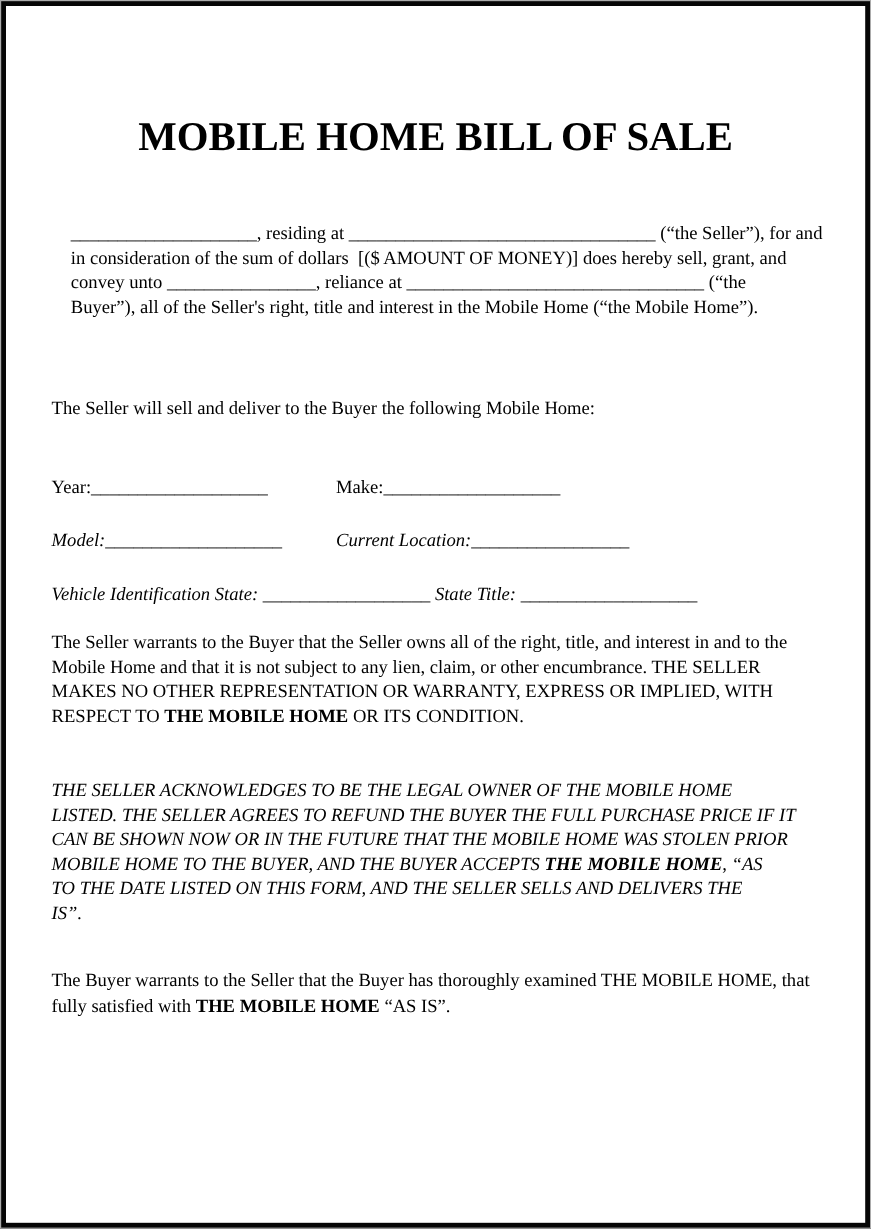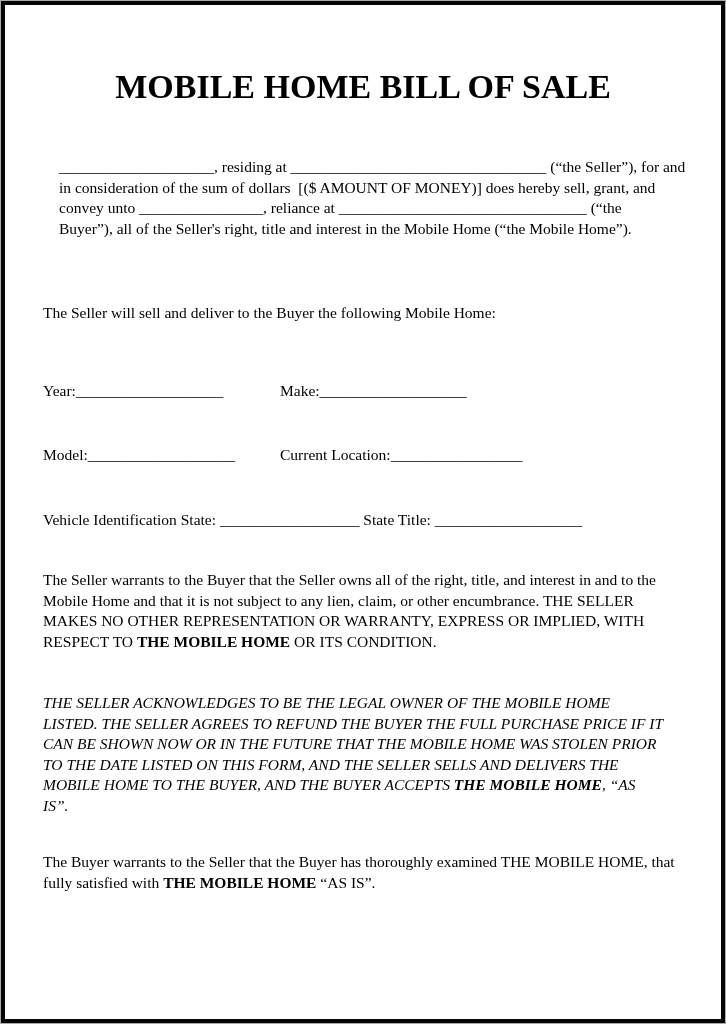--- a/index.html
+++ b/index.html
@@ -17,37 +17,37 @@
     outline: 1px solid #ababab;
     outline-offset: -1px;
     padding: 0 38px;
     overflow: hidden;
     color: #000000;
     font-family: "Liberation Serif", "DejaVu Serif", serif;
     font-size: 15.5px;
     line-height: 20.5px;
   }
   .title {
-    margin: 62px 0 0 0;
+    margin: 90px 0 0 0;
     padding: 0;
     text-align: center;
     font-size: 34px;
     line-height: 40px;
     font-weight: 700;
     letter-spacing: 0px;
   }
   .line, .pre { white-space: pre; }
   .b { font-weight: 700; }
   .intro      { margin-top: 50px; margin-left: 16px; }
   .statement  { margin-top: 64px; }
   .row        { position: relative; }
-  .row-a      { margin-top: 57px; }
-  .row-b      { margin-top: 44px; }
+  .row-a      { margin-top: 45px; }
+  .row-b      { margin-top: 24px; font-style: italic; }
   .col2       { position: absolute; left: 237px; top: 0; }
-  .para-seller{ margin-top: 40px; }
+  .para-seller{ margin-top: 20px; }
   .para-ack   { margin-top: 41px; font-style: italic; }
   .para-buyer { margin-top: 36px; }
 </style>
 </head>
 <body>
 
 <div class="sheet">
 
   <h1 class="title">MOBILE HOME BILL OF SALE</h1>
 
@@ -76,22 +76,22 @@
       <div class="line"><span>The Seller warrants to the Buyer that the Seller owns all of the right, title, and interest in and to the</span></div>
       <div class="line"><span>Mobile Home and that it is not subject to any lien, claim, or other encumbrance. THE SELLER</span></div>
       <div class="line"><span>MAKES NO OTHER REPRESENTATION OR WARRANTY, EXPRESS OR IMPLIED, WITH</span></div>
       <div class="line"><span>RESPECT TO </span><span class="b">THE MOBILE HOME</span><span> OR ITS CONDITION.</span></div>
     </div>
 
   <div class="para-ack">
       <div class="line"><span>THE SELLER ACKNOWLEDGES TO BE THE LEGAL OWNER OF THE MOBILE HOME</span></div>
       <div class="line"><span>LISTED. THE SELLER AGREES TO REFUND THE BUYER THE FULL PURCHASE PRICE IF IT</span></div>
       <div class="line"><span>CAN BE SHOWN NOW OR IN THE FUTURE THAT THE MOBILE HOME WAS STOLEN PRIOR</span></div>
+      <div class="line"><span>MOBILE HOME TO THE BUYER, AND THE BUYER ACCEPTS </span><span class="b">THE MOBILE HOME</span><span>, “AS</span></div>
       <div class="line"><span>TO THE DATE LISTED ON THIS FORM, AND THE SELLER SELLS AND DELIVERS THE</span></div>
-      <div class="line"><span>MOBILE HOME TO THE BUYER, AND THE BUYER ACCEPTS </span><span class="b">THE MOBILE HOME</span><span>, “AS</span></div>
       <div class="line"><span>IS”.</span></div>
     </div>
 
   <div class="para-buyer">
       <div class="line"><span>The Buyer warrants to the Seller that the Buyer has thoroughly examined THE MOBILE HOME, that</span></div>
       <div class="line"><span>fully satisfied with </span><span class="b">THE MOBILE HOME</span><span> “AS IS”.</span></div>
     </div>
 
 </div>
 

